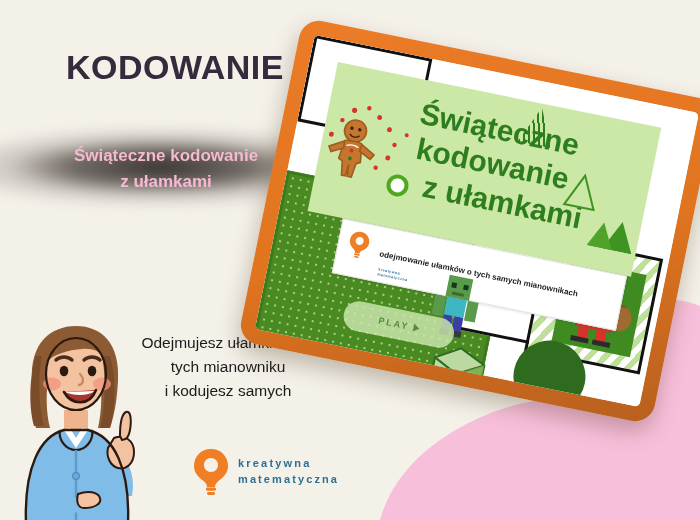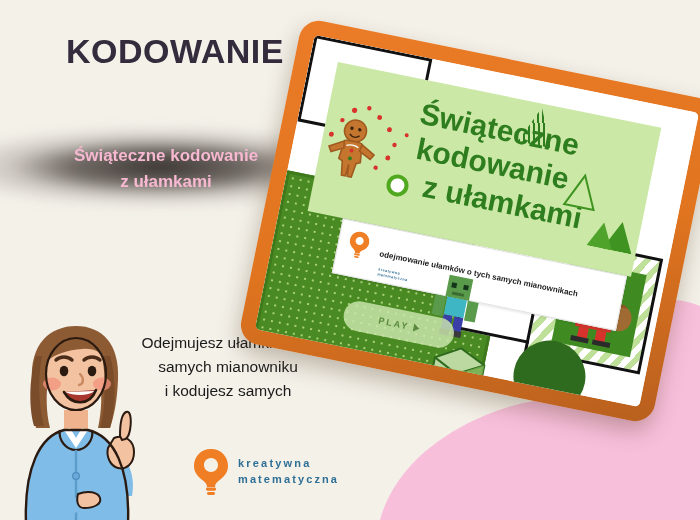--- a/index.html
+++ b/index.html
@@ -40,21 +40,21 @@
     width: 400px; height: 78px;
     background: radial-gradient(ellipse 55% 52% at 50% 50%,
                 rgba(38,32,30,0.92) 0%, rgba(60,52,48,0.70) 42%,
                 rgba(120,110,104,0.32) 68%, rgba(244,241,233,0) 100%);
     filter: blur(6px);
   }
 
   
   .kodowanie {
     position: absolute;
-    left: 66px; top: 32px;
+    left: 66px; top: 48px;
     font-size: 34px;
     font-weight: bold;
     letter-spacing: 0.5px;
     color: #342C3C;
   }
   .subtitle {
     position: absolute;
     left: 26px; top: 143px;
     width: 280px;
     text-align: center;
@@ -301,21 +301,21 @@
 
   <div class="kodowanie">KODOWANIE</div>
 
   <div class="subtitle">
     <div>Świąteczne kodowanie</div>
     <div>z ułamkami</div>
   </div>
 
   <div class="body-text">
     <div>Odejmujesz ułamki o tym</div>
-    <div>samych mianowniku</div>
+    <div>tych mianowniku</div>
     <div>i kodujesz samych</div>
   </div>
 
   <div class="brand">
     <svg class="bulb" viewBox="0 0 42 52">
       <path d="M21 3 C31 3 38 10.5 38 20 C38 27 33.5 31 29 34.5 C26.5 36.5 25 38 25 41 L17 41 C17 38 15.5 36.5 13 34.5 C8.5 31 4 27 4 20 C4 10.5 11 3 21 3 Z
                M21 12 C25 12 28 15 28 19 C28 23 25 26 21 26 C17 26 14 23 14 19 C14 15 17 12 21 12 Z" fill="#F07E24" fill-rule="evenodd"></path>
       <rect x="16" y="41.5" width="10" height="3.2" rx="1.4" fill="#F07E24"></rect>
       <rect x="17" y="46" width="8" height="3" rx="1.4" fill="#F07E24"></rect>
     </svg>

